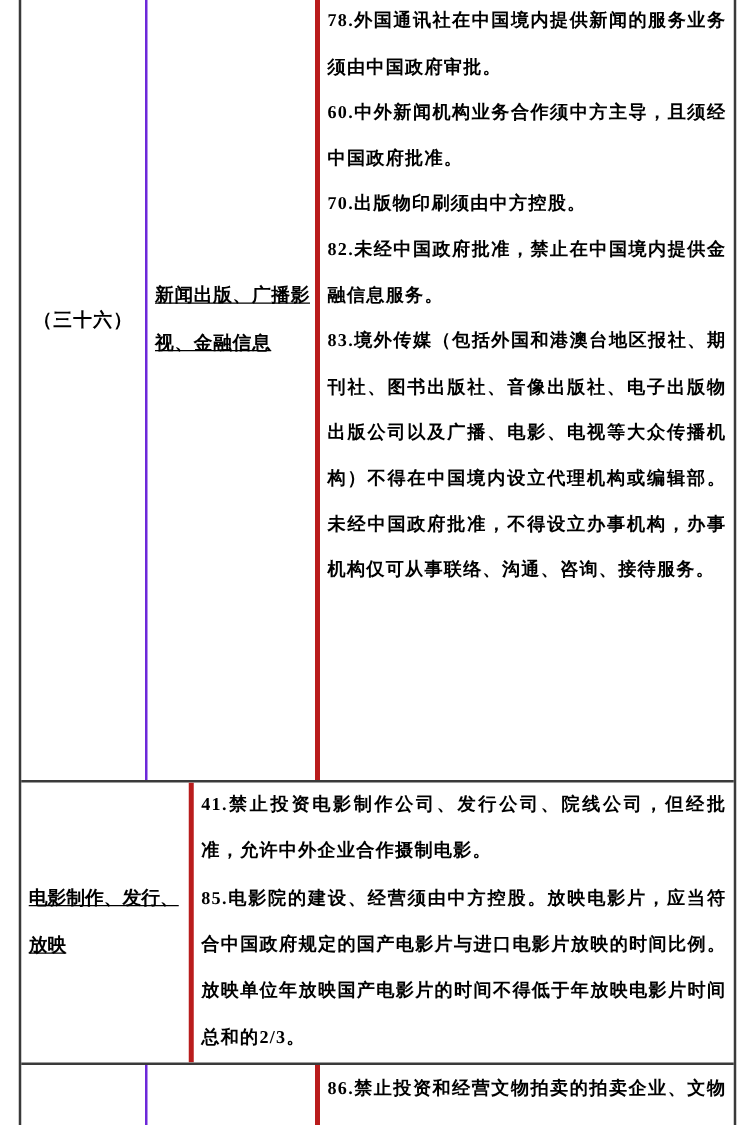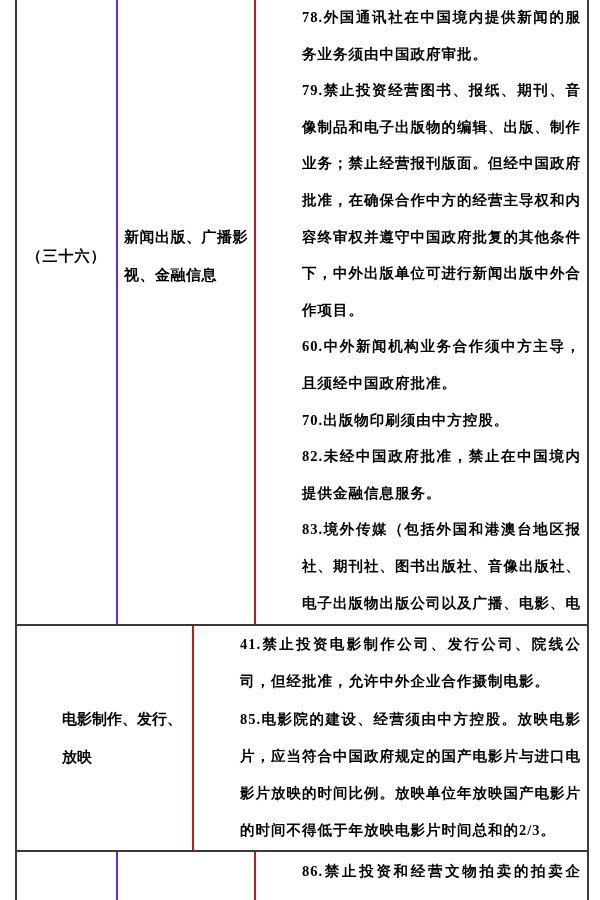--- a/index.html
+++ b/index.html
@@ -18,33 +18,34 @@
   .row + .row { border-top:2px solid #3a3a3a; }
   .row0 { height:624px; }
   .row1 { height:224px; }
   .row2 { height:52px; }
   .cell { box-sizing:border-box; overflow:hidden; }
   .c-num {
     width:101px; flex:none; border-right:2px solid #6d28d9;
     font-size:15px; letter-spacing:1px; text-align:center;
   }
   .c-cat {
-    width:138px; flex:none; border-right:2px solid #b91c1c;
+    width:138px; flex:none; border-right:4px solid #b91c1c;
     font-size:15px; letter-spacing:0.5px; padding:0 3px 0 6px;
     line-height:38px;
+    text-decoration:underline;
   }
-  .c-items { flex:1 1 auto; padding:0 6px 0 6px;margin-left:40px; }
+  .c-items { flex:1 1 auto; padding:0 6px 0 6px; }
   
   .row0 .c-num  { padding-top:247px; }
   .row0 .c-cat  { padding-top:218px; }
   .row0 .item   { line-height:36.6px; }
   .row0 .c-items{ margin-top:-1px; }
   
   .row1 .c-num, .row1 .c-cat {
-    display:flex; align-items:center; justify-content:center;margin-left:39px;
+    display:flex; align-items:center; justify-content:center;
   }
   .row1 .c-cat { justify-content:flex-start; letter-spacing:0; }
   .row1 .item  { line-height:37.3px; }
   
   .row2 .item  { line-height:38px; }
   .item {
     margin:0; font-size:14.5px; letter-spacing:1px;
     text-align:justify; text-align-last:left; text-justify:inter-ideograph;
     word-break:break-all;
   }
@@ -56,21 +57,20 @@
   <div class="tbl" id="tbl">
   <div class="row row0">
     <div class="cell c-num">
       <span>（三十六）</span>
     </div>
     <div class="cell c-cat">
       <span>新闻出版、广播影视、金融信息</span>
     </div>
     <div class="cell c-items">
           <p class="item">78.外国通讯社在中国境内提供新闻的服务业务须由中国政府审批。</p>
-          <p class="item">79.禁止投资经营图书、报纸、期刊、音像制品和电子出版物的编辑、出版、制作业务；禁止经营报刊版面。但经中国政府批准，在确保合作中方的经营主导权和内容终审权并遵守中国政府批复的其他条件下，中外出版单位可进行新闻出版中外合作项目。</p>
           <p class="item">60.中外新闻机构业务合作须中方主导，且须经中国政府批准。</p>
           <p class="item">70.出版物印刷须由中方控股。</p>
           <p class="item">82.未经中国政府批准，禁止在中国境内提供金融信息服务。</p>
           <p class="item">83.境外传媒（包括外国和港澳台地区报社、期刊社、图书出版社、音像出版社、电子出版物出版公司以及广播、电影、电视等大众传播机构）不得在中国境内设立代理机构或编辑部。未经中国政府批准，不得设立办事机构，办事机构仅可从事联络、沟通、咨询、接待服务。</p>
         </div>
   </div>
 
   <div class="row row1">
     <div class="cell c-cat">
       <span>电影制作、发行、放映</span>

